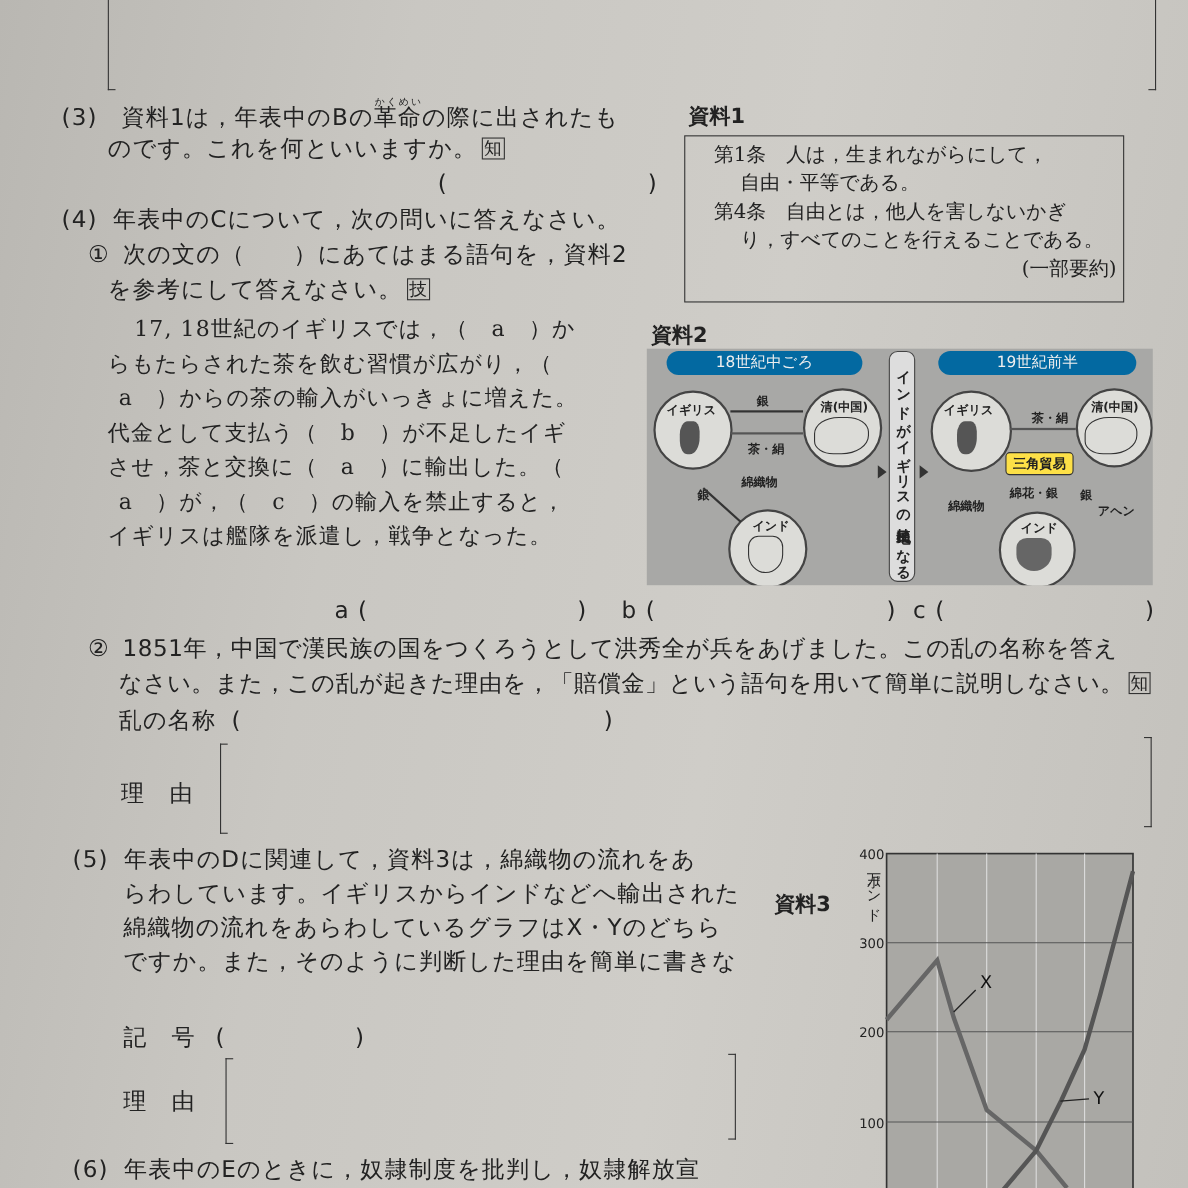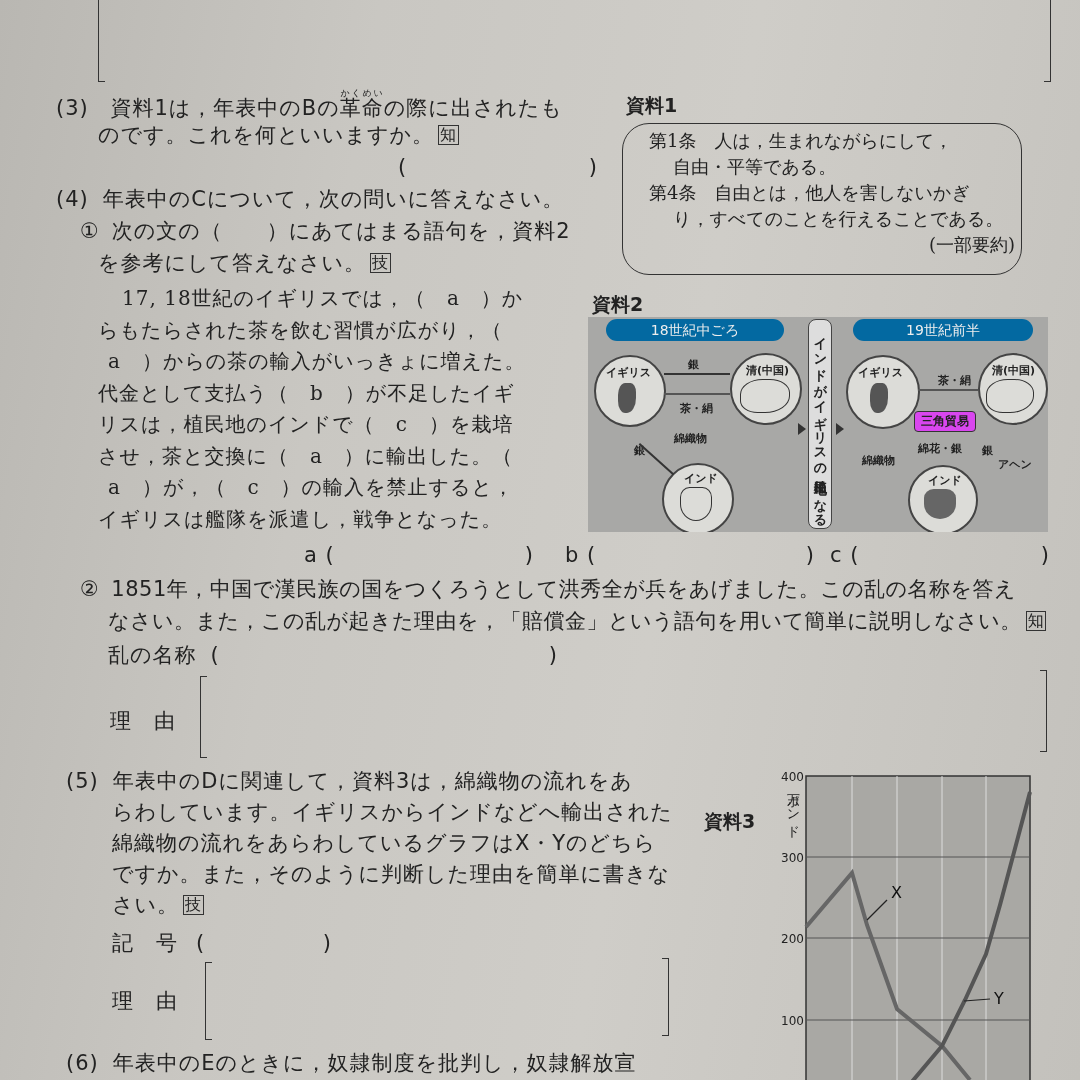--- a/index.html
+++ b/index.html
@@ -36,21 +36,21 @@
   <span style="margin-left:14px">資料1は，年表中のBの</span><ruby><span>革命</span><rt>かくめい</rt></ruby><span>の際に出されたも</span>
 </div>
 <div class="abs txt" style="left:98px; top:120px;">
   <span>のです。これを何といいますか。</span><span class="tag">知</span>
 </div>
 <div class="abs txt" style="left:398px; top:152px; width:200px;">
   <span>(</span><span style="position:absolute; right:0;">)</span>
 </div>
 
 <div class="abs label-bold" style="left:626px; top:93px;">資料1</div>
-<div class="abs box1" style="left:622px; top:123px; width:398px; height:150px;border-radius:27px;">
+<div class="abs box1" style="left:622px; top:123px; width:398px; height:150px;">
   <div class="serif" style="font-size:18px; line-height:26px; padding:4px 0 0 26px; white-space:nowrap;">
     <div>第1条　人は，生まれながらにして，</div>
     <div style="padding-left:24px">自由・平等である。</div>
     <div>第4条　自由とは，他人を害しないかぎ</div>
     <div style="padding-left:24px">り，すべてのことを行えることである。</div>
     <div style="text-align:right; padding-right:6px">(一部要約)</div>
   </div>
 </div>
 
 <div class="abs txt" style="left:56px; top:184px;">
@@ -60,21 +60,20 @@
   <span>①</span><span style="margin-left:12px">次の文の（　　）にあてはまる語句を，資料2</span>
 </div>
 <div class="abs txt" style="left:98px; top:248px;">
   <span>を参考にして答えなさい。</span><span class="tag">技</span>
 </div>
 <div class="abs txt serif" style="left:98px; top:283px; font-size:20px; line-height:31.5px;">
   <div style="padding-left:24px">17, 18世紀のイギリスでは，（　a　）か</div>
   <div>らもたらされた茶を飲む習慣が広がり，（</div>
   <div style="padding-left:10px">a　）からの茶の輸入がいっきょに増えた。</div>
   <div>代金として支払う（　b　）が不足したイギ</div>
-  <div>リスは，植民地のインドで（　c　）を栽培</div>
   <div>させ，茶と交換に（　a　）に輸出した。（</div>
   <div style="padding-left:10px">a　）が，（　c　）の輸入を禁止すると，</div>
   <div>イギリスは艦隊を派遣し，戦争となった。</div>
 </div>
 
 <div class="abs txt" style="left:304px; top:540px; width:230px;">
   <span>a</span> <span>(</span><span style="position:absolute; right:0">)</span>
 </div>
 <div class="abs txt" style="left:565px; top:540px; width:250px;">
   <span>b</span> <span>(</span><span style="position:absolute; right:0">)</span>
@@ -114,21 +113,21 @@
   <div class="maptxt" style="left:270px; top:48px;">イギリス</div>
   <div class="abs" style="left:282px; top:66px; width:18px; height:30px; background:#555; border-radius:40% 30% 50% 40%;"></div>
   <div class="circ" style="left:390px; top:36px; width:66px; height:68px;"></div>
   <div class="maptxt" style="left:404px; top:46px;">清(中国)</div>
   <div class="abs" style="left:398px; top:62px; width:46px; height:32px; border:1.5px solid #333; border-radius:45% 40% 50% 35%;"></div>
   <div class="circ" style="left:320px; top:148px; width:66px; height:66px;"></div>
   <div class="maptxt" style="left:340px; top:156px;">インド</div>
   <div class="abs" style="left:336px; top:172px; width:32px; height:30px; background:#666; border-radius:30% 30% 50% 50%;"></div>
   <div class="abs" style="left:330px; top:72px; width:60px; height:2px; background:#555;"></div>
   <div class="maptxt" style="left:350px; top:56px;">茶・絹</div>
-  <div class="abs" style="left:326px; top:94px; padding:1px 6px; background:#d946ef; border:1.5px solid #333; border-radius:4px; font-size:12px; font-weight:bold;">三角貿易</div>
+  <div class="abs" style="left:326px; top:94px; padding:1px 6px; background:#fde047; border:1.5px solid #333; border-radius:4px; font-size:12px; font-weight:bold;">三角貿易</div>
   <div class="maptxt" style="left:274px; top:136px;">綿織物</div>
   <div class="maptxt" style="left:330px; top:124px;">綿花・銀</div>
   <div class="maptxt" style="left:394px; top:126px;">銀</div>
   <div class="maptxt" style="left:410px; top:140px;">アヘン</div>
 </div>
 
 <div class="abs txt" style="left:80px; top:574px; letter-spacing:0.5px;">
   <span>②</span><span style="margin-left:12px">1851年，中国で漢民族の国をつくろうとして洪秀全が兵をあげました。この乱の名称を答え</span>
 </div>
 <div class="abs txt" style="left:108px; top:606px; letter-spacing:0.5px;">
@@ -139,21 +138,20 @@
 </div>
 <div class="abs txt" style="left:110px; top:706px;">理　由</div>
 <div class="bracket-l" style="left:200px; top:676px; width:6px; height:80px;"></div>
 <div class="bracket-r" style="left:1040px; top:670px; width:6px; height:80px;"></div>
 
 <div class="abs txt" style="left:66px; top:766px;">
   <div><span>(5)</span><span style="margin-left:14px">年表中のDに関連して，資料3は，綿織物の流れをあ</span></div>
   <div style="padding-left:46px">らわしています。イギリスからインドなどへ輸出された</div>
   <div style="padding-left:46px">綿織物の流れをあらわしているグラフはX・Yのどちら</div>
   <div style="padding-left:46px">ですか。また，そのように判断した理由を簡単に書きな</div>
-  <div style="padding-left:46px"><span>さい。</span><span class="tag">技</span></div>
 </div>
 <div class="abs txt" style="left:112px; top:928px; width:220px;">
   <span>記　号</span><span style="margin-left:18px">(</span><span style="position:absolute; right:0">)</span>
 </div>
 <div class="abs txt" style="left:112px; top:986px;">理　由</div>
 <div class="bracket-l" style="left:205px; top:962px; width:6px; height:76px;"></div>
 <div class="bracket-r" style="left:662px; top:958px; width:6px; height:76px;"></div>
 
 <div class="abs txt" style="left:66px; top:1048px;">
   <span>(6)</span><span style="margin-left:14px">年表中のEのときに，奴隷制度を批判し，奴隷解放宣</span>

